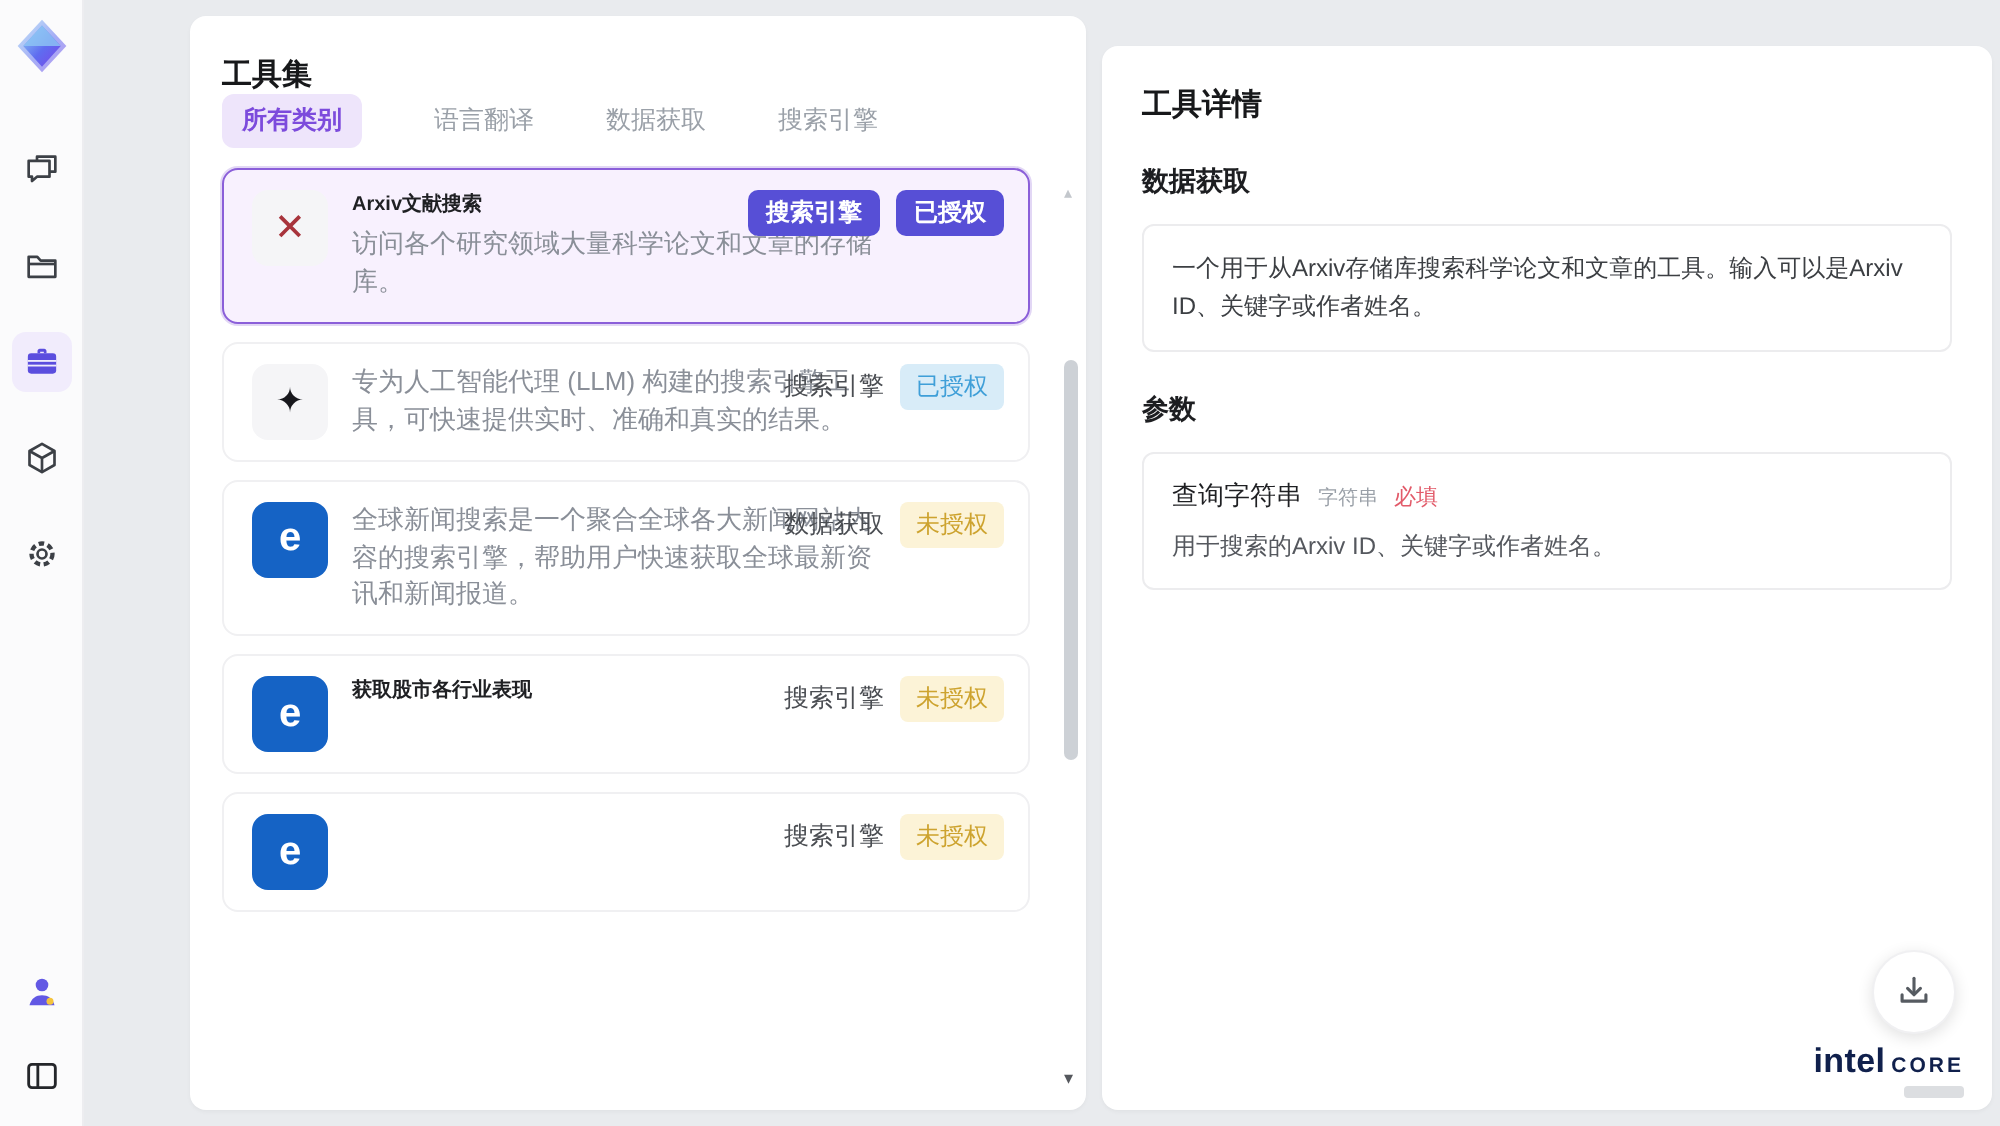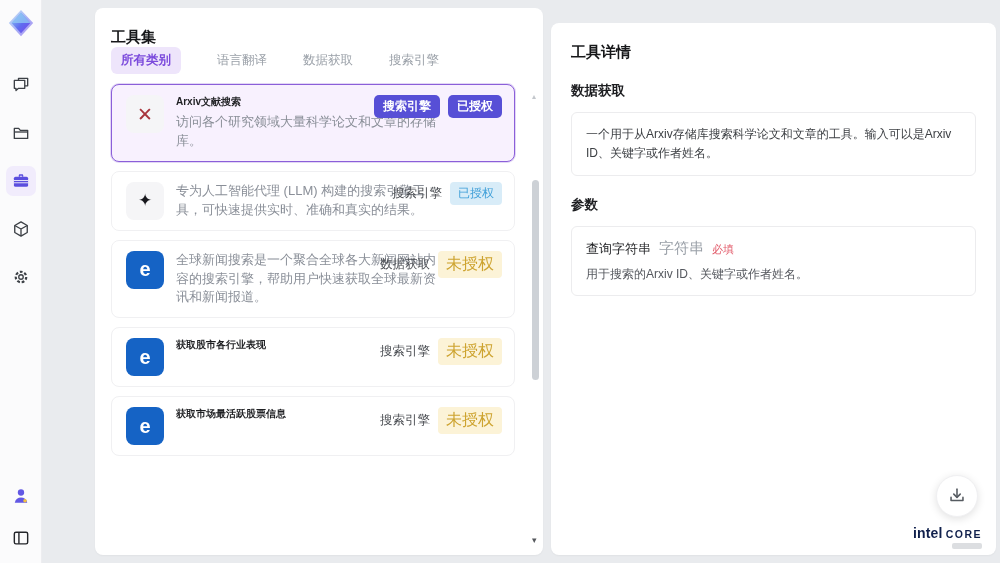--- a/index.html
+++ b/index.html
@@ -52,48 +52,48 @@
   .ic-blue { background:#1563c5; color:#fff; font-weight:bold; font-size:20px; }
   .tool-main { flex:1; min-width:0; }
   .tool-title { font-size:10px; font-weight:bold; color:#1f2023; margin-bottom:4px; }
   .tool-desc { font-size:13px; line-height:1.45; color:#8a8f98; max-width:270px; }
   .tool-badges { position:absolute; top:10px; right:12px; display:flex; align-items:center; gap:8px; }
   .cat-plain { font-size:12.5px; color:#4a4d52; }
   .cat-solid, .st-solid {
     font-size:12px; color:#fff; background:#574fd6; padding:3px 9px; border-radius:5px; font-weight:bold;
   }
   .st-blue { font-size:12px; color:#3f9fd8; background:#d8ecf8; padding:3px 8px; border-radius:4px; }
-  .st-yellow { font-size:16px; color:#cda32f; background:#fcf3d7; padding:3px 8px; border-radius:4px; }
+  .st-yellow { font-size:12px; color:#cda32f; background:#fcf3d7; padding:3px 8px; border-radius:4px; }
 
   
   .scrollbar { position:absolute; top:84px; right:3px; bottom:10px; width:9px; }
   .scroll-up-arrow { position:absolute; top:0; left:1px; font-size:8px; color:#c3c7cc; }
   .scroll-down-arrow { position:absolute; bottom:0; left:1px; font-size:9px; color:#55585d; }
   .scroll-thumb { position:absolute; top:88px; left:1px; width:7px; height:200px; background:#cdd1d6; border-radius:4px; cursor:grab; }
 
   
   .right-panel { flex:1; position:relative; padding:16px 20px;margin-top:15px; }
   .right-panel h1 { font-size:15px; font-weight:bold; color:#17181a; margin-top:4px; }
   .section-heading { font-size:13.5px; font-weight:bold; color:#1d1e21; margin:20px 0 12px; }
   .detail-card { border:1px solid #ececee; border-radius:6px; padding:12px 14px; background:#fff; }
   .intro-text { font-size:12px; color:#3c3f43; line-height:1.6; }
   .param-row-head { display:flex; align-items:baseline; gap:8px; }
   .param-name { font-size:13px; font-weight:normal; color:#1f2023; }
-  .param-type { font-size:15px; color:#9aa0a8; }
+  .param-type { font-size:10px; color:#9aa0a8; }
   .param-required { font-size:11px; color:#e25b6a; }
   .param-desc { font-size:12px; color:#55585e; margin-top:8px; }
 
   
   .fab-download {
     position:absolute; right:18px; bottom:38px; width:42px; height:42px; border-radius:50%;
     background:#fff; border:1px solid #f0f0f2; box-shadow:0 2px 8px rgba(0,0,0,.12);
     display:flex; align-items:center; justify-content:center; cursor:pointer;
   }
   .intel-logo { position:absolute; right:14px; bottom:6px; text-align:right; line-height:1.1; }
-  .intel-word { font-size:14px; font-weight:bold; color:#10204c; letter-spacing:.2px; }
+  .intel-word { font-size:17px; font-weight:bold; color:#10204c; letter-spacing:.2px; }
   .core-word { font-size:10.5px; font-weight:bold; color:#10204c; letter-spacing:1.5px; margin-left:3px; }
   .intel-sub { display:block; margin-left:auto; margin-top:2px; width:30px; height:6px; background:#dcdee1; border-radius:2px; }
 </style>
 </head>
 <body>
 
 <div class="app">
 
   <aside class="rail">
     <div class="rail-logo">
@@ -216,21 +216,20 @@
     </div>
     <div class="tool-badges">
       <span class="cat cat-plain">搜索引擎</span>
       <span class="status st-yellow">未授权</span>
     </div>
   </div>
 
   <div class="tool-card">
     <div class="tool-icon ic-blue">e</div>
     <div class="tool-main">
-      <div class="tool-title">获取市场最活跃股票信息</div>
     </div>
     <div class="tool-badges">
       <span class="cat cat-plain">搜索引擎</span>
       <span class="status st-yellow">未授权</span>
     </div>
   </div>
 
 </div>
       <div class="scrollbar">
         <span class="scroll-up-arrow">▴</span>

